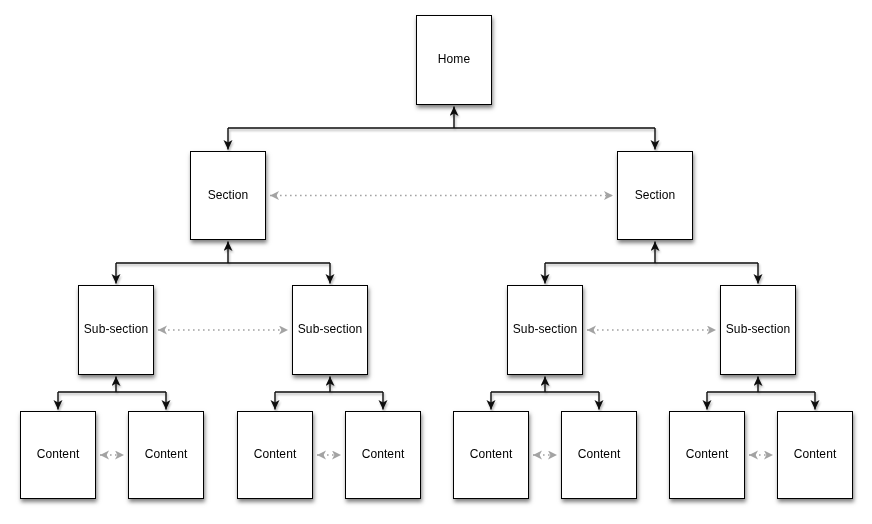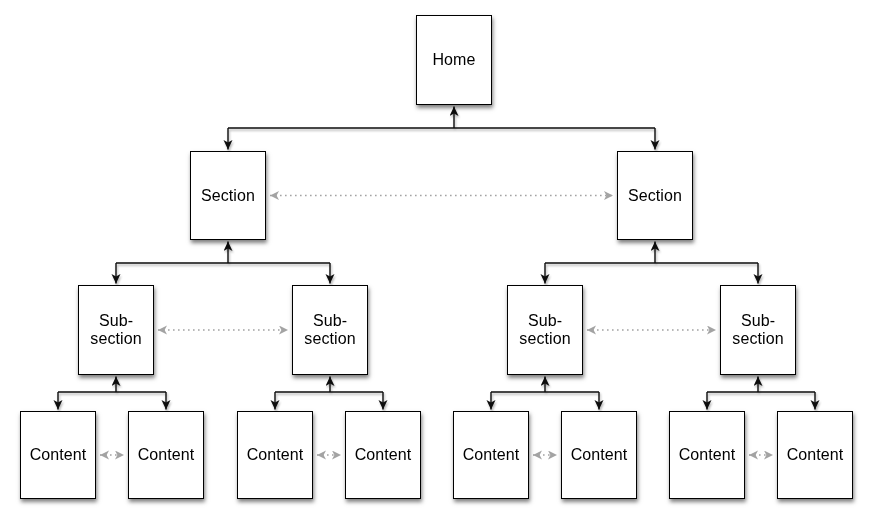--- a/index.html
+++ b/index.html
@@ -22,21 +22,21 @@
     box-sizing: border-box;
     background: #ffffff;
     border: 1.5px solid #000000;
     box-shadow: 1px 3px 4px rgba(0,0,0,0.50);
     display: flex;
     align-items: center;
     justify-content: center;
     text-align: center;
   }
   .node span {
-    font-size: 16px;
+    font-size: 12px;
     color: #000000;
     line-height: 1.1;
     letter-spacing: 0.1px;
   }
 </style>
 </head>
 <body>
 
 <div id="canvas">
   <svg id="edges" xmlns="http://www.w3.org/2000/svg" viewBox="0 0 872 524">

